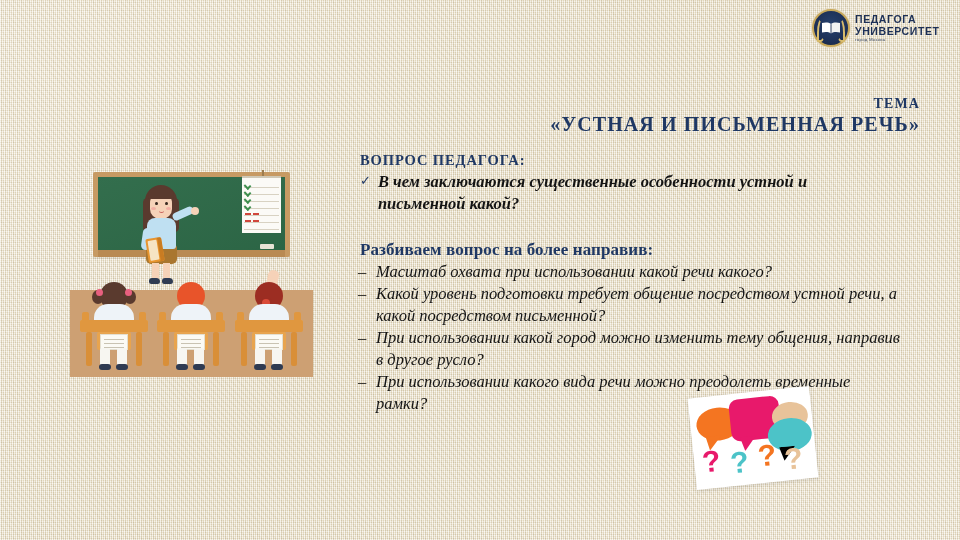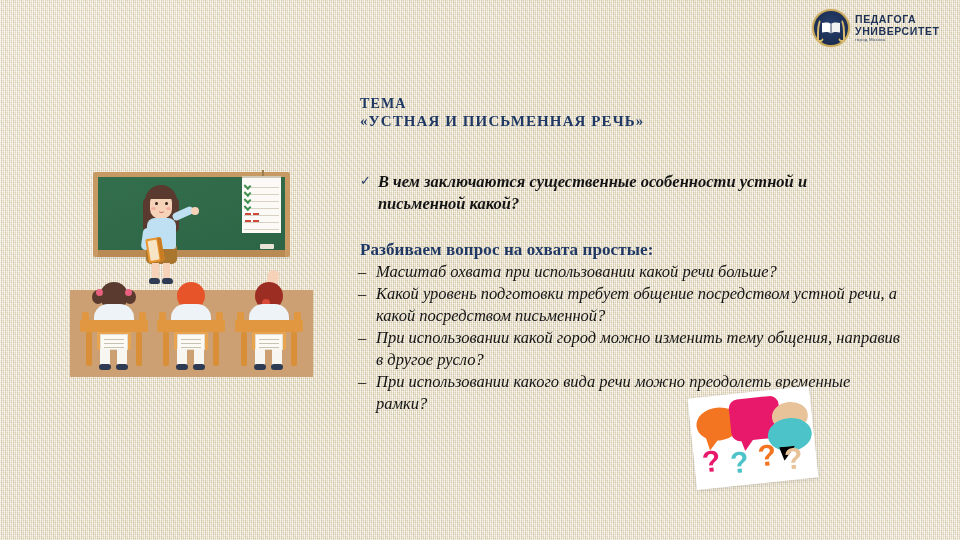--- a/index.html
+++ b/index.html
@@ -225,29 +225,29 @@
     background:#9c2d22; border-radius:6px 6px 8px 8px;
   }
   #ponytail-tie {
     position:absolute; left:27px; top:17px; width:8px; height:8px;
     background:#d94a38; border-radius:50%;
   }
 
   
   #title-block {
     position:absolute; left:360px; top:96px; width:560px;
-    text-align:left;
+    text-align:right;
   }
   #title-block .line {
     font-family:"Liberation Serif", serif;
     font-weight:bold; color:#1f3864;
     letter-spacing:1.1px; line-height:1.18;
   }
   #t-line1 { font-size:14px; }
-  #t-line2 { font-size:15px; letter-spacing:1.6px; }
+  #t-line2 { font-size:20px; letter-spacing:1.6px; }
 
   #q-heading {
     position:absolute; left:360px; top:152px;
     font-family:"Liberation Serif", serif;
     font-weight:bold; font-size:14.5px; letter-spacing:0.9px;
     color:#1f3864;
   }
   #q-main {
     position:absolute; left:360px; top:171px; width:530px;
     display:flex; gap:7px; align-items:flex-start;
@@ -439,32 +439,33 @@
         <span class="s-shoeR"></span>
     </div>
 
   </div>
 
   <div id="title-block">
     <div class="line" id="t-line1">ТЕМА</div>
     <div class="line" id="t-line2">«УСТНАЯ  И  ПИСЬМЕННАЯ  РЕЧЬ»</div>
   </div>
 
+  <div id="q-heading">ВОПРОС  ПЕДАГОГА:</div>
 
   <div id="q-main">
     <span id="q-check">✓</span>
     <span id="q-main-text">В чем заключаются существенные особенности устной и письменной какой?</span>
   </div>
 
-  <div id="break-heading">Разбиваем вопрос на охвата простые:</div>
+  <div id="break-heading">Разбиваем вопрос на более направив:</div>
 
   <ul id="q-list">
     <li>
       <span class="dash">–</span>
-      <span class="txt">Масштаб охвата при использовании какой речи больше?</span>
+      <span class="txt">Масштаб охвата при использовании какой речи какого?</span>
     </li>
     <li>
       <span class="dash">–</span>
       <span class="txt">Какой уровень подготовки требует общение посредством устной речи, а какой посредством письменной?</span>
     </li>
     <li>
       <span class="dash">–</span>
       <span class="txt">При использовании какой город можно изменить тему общения, направив в другое русло?</span>
     </li>
     <li>

